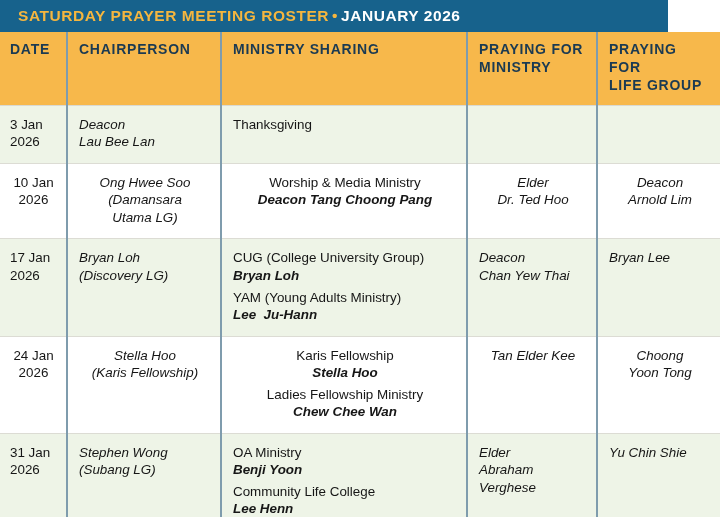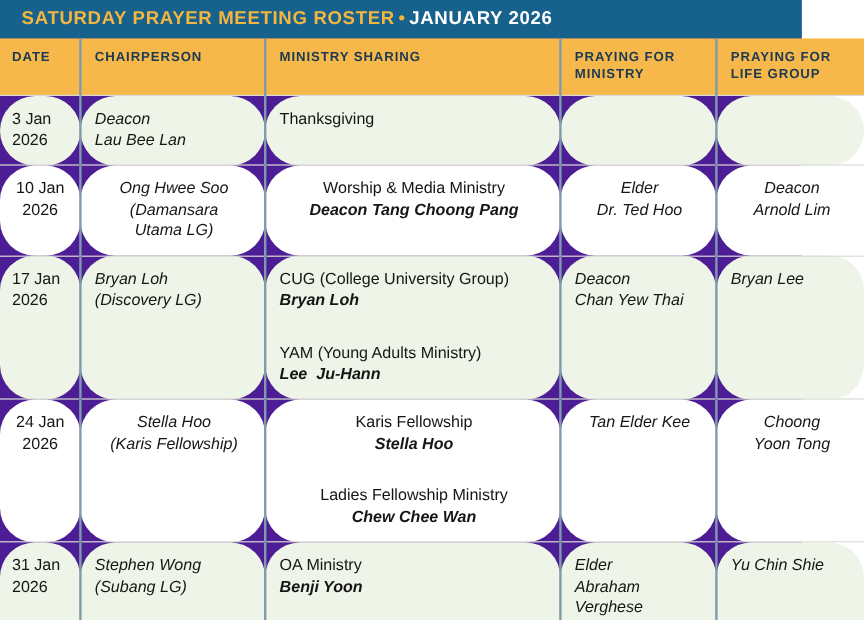--- a/index.html
+++ b/index.html
@@ -7,21 +7,21 @@
   html, body {
     margin: 0; padding: 0;
     width: 720px; height: 517px;
     background: #ffffff;
     font-family: "Liberation Sans", sans-serif;
     overflow: hidden;
   }
   #roster {
     width: 668px; height: 517px;
     position: relative;
-    background: #4c1d95;
+    background: #f0abfc;
   }
 
   
   .title-bar {
     height: 32px;
     background: #17628c;
     display: flex;
     align-items: center;
     padding: 0 0 0 18px;
     overflow: hidden;
@@ -46,21 +46,21 @@
   col.c-date  { width: 67px;  }
   col.c-chair { width: 154px; }
   col.c-min   { width: 246px; }
   col.c-pfm   { width: 130px; }
   col.c-pflg  { width: 123px; }
 
   
   thead th {
     background: #f7b84b;
     color: #1b3a52;
-    font-size: 11px;
+    font-size: 14px;
     font-weight: bold;
     letter-spacing: 0.75px;
     text-transform: uppercase;
     text-align: left;
     vertical-align: top;
     padding: 9px 9px 10px 11px;
     height: 36px;
     line-height: 1.28;
     border-right: 2px solid #7f9cad;
     border-bottom: 1px solid #d9d9d2;
@@ -70,32 +70,31 @@
 
   
   tbody td {
     vertical-align: top;
     padding: 10px 9px 12px 11px;
     font-size: 13.4px;
     color: #161616;
     line-height: 1.31;
     border-right: 2px solid #7f9cad;
     border-bottom: 1px solid #dcdcd4;
-    border-radius: 29px;
   }
   tbody td:first-child { padding-left: 10px; }
   tbody td:last-child  { border-right: none; }
   tbody tr:last-child td { border-bottom: none; }
 
   tr.band-green td { background: #eef4e7; }
   tr.band-white td { background: #ffffff; text-align: center; }
 
   .cell-date { white-space: pre-line; }
   .cell-line { white-space: pre-line; font-style: italic; }
-  .ministry-block + .ministry-block { margin-top: 26px; }
+  .ministry-block + .ministry-block { margin-top: 4px; }
   .ministry-title { white-space: pre-line; }
   .ministry-person {
     font-style: italic;
     white-space: pre-wrap;
     font-weight: bold;
   }
 </style>
 </head>
 <body>
 

